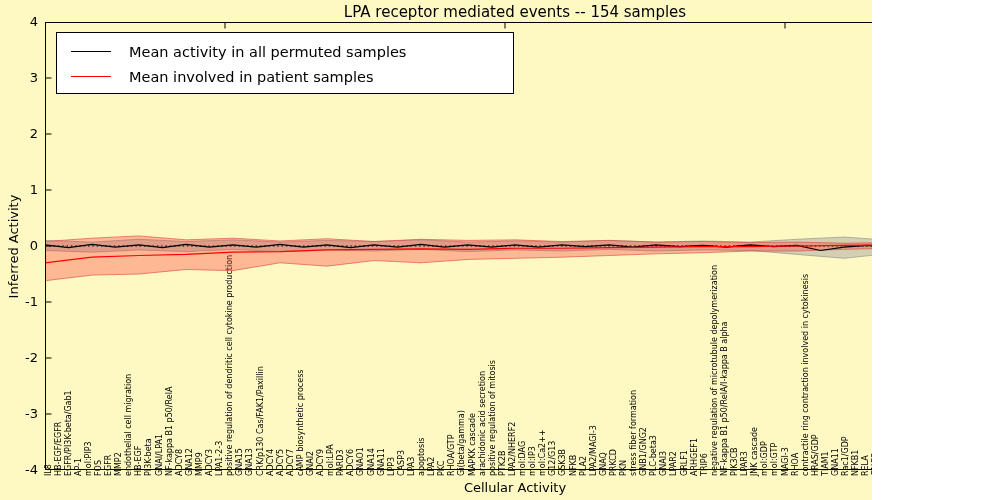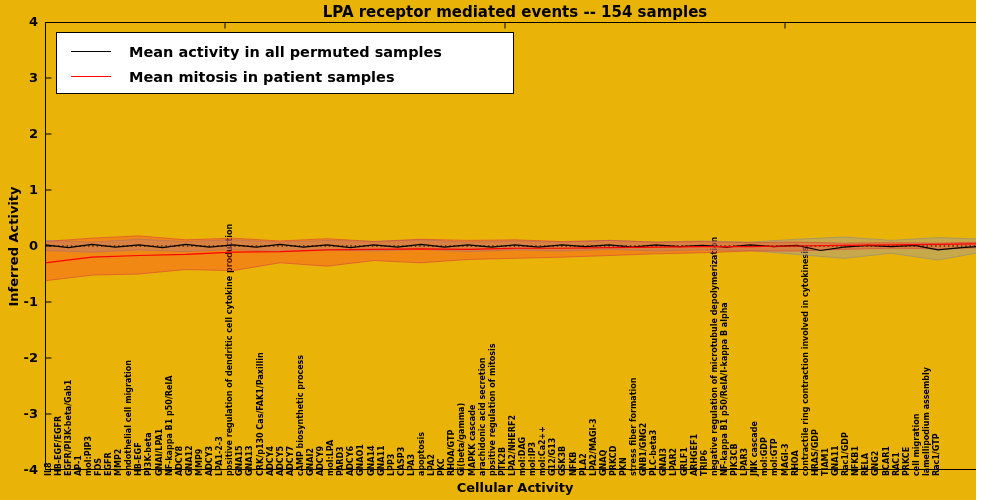--- a/index.html
+++ b/index.html
@@ -1,17 +1,17 @@
 <!DOCTYPE html>
 <html><head>
 <meta charset="utf-8">
 <style>
   html,body{margin:0;padding:0;background:#ffffff;}
-  #figure{position:relative;width:976px;height:500px;background:#eab308;
-          font-family:"DejaVu Sans","Liberation Sans",sans-serif;color:#000;overflow:hidden;font-weight:bold;}
+  #figure{position:relative;width:872px;height:500px;background:#fef9c3;
+          font-family:"DejaVu Sans","Liberation Sans",sans-serif;color:#000;overflow:hidden;}
   #title{position:absolute;left:45px;top:3px;width:940px;text-align:center;
          font-size:15px;color:#000;}
   #plot-border{position:absolute;left:45px;top:22px;width:940px;height:448px;
                border:1px solid #000;box-sizing:border-box;}
   #plot-svg{position:absolute;left:45px;top:22px;}
   #ylabel{position:absolute;left:-52px;top:239px;width:130px;text-align:center;
           font-size:13px;transform:rotate(-90deg);}
   #xlabel{position:absolute;left:45px;top:480px;width:940px;text-align:center;font-size:13px;}
   .ytick{position:absolute;width:36px;text-align:right;font-size:13px;line-height:14px;}
   .xtick{position:absolute;font-size:8px;line-height:9px;white-space:nowrap;
@@ -164,16 +164,16 @@
     </svg>
   <div id="plot-border"></div>
 
   <div id="legend">
     <div class="legend-row">
       <div class="legend-line" id="legend-line-0" style="border-top-color: rgb(0, 0, 0);"></div>
       <div class="legend-label">Mean activity in all permuted samples</div>
     </div>
     <div class="legend-row">
       <div class="legend-line" id="legend-line-1" style="border-top-color: rgb(255, 0, 0);"></div>
-      <div class="legend-label">Mean mitosis in patient samples</div>
+      <div class="legend-label">Mean involved in patient samples</div>
     </div>
   </div>
 </div>
 
 </body></html>

